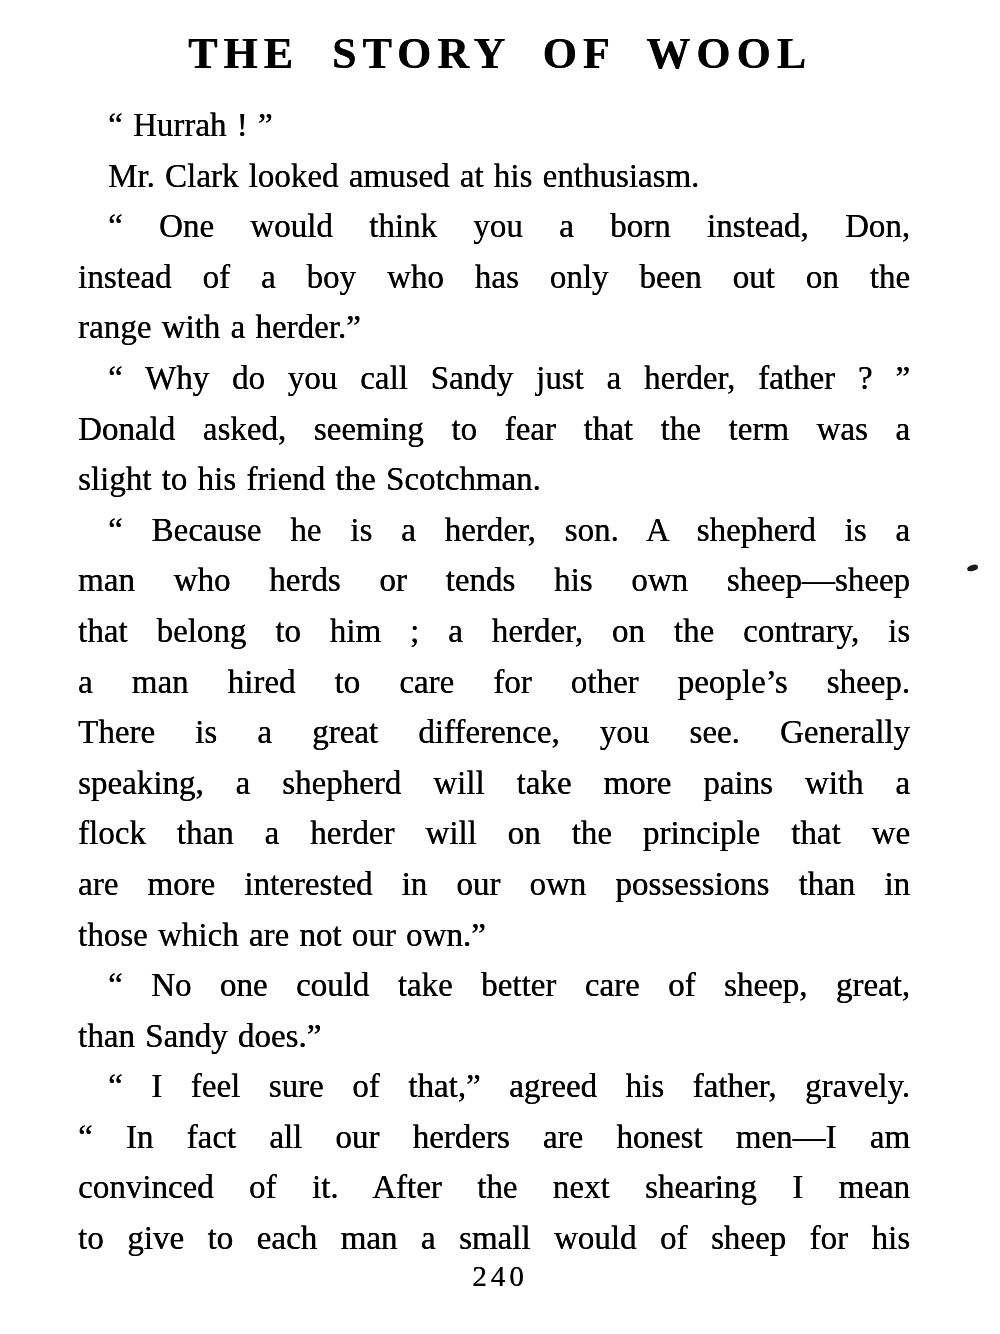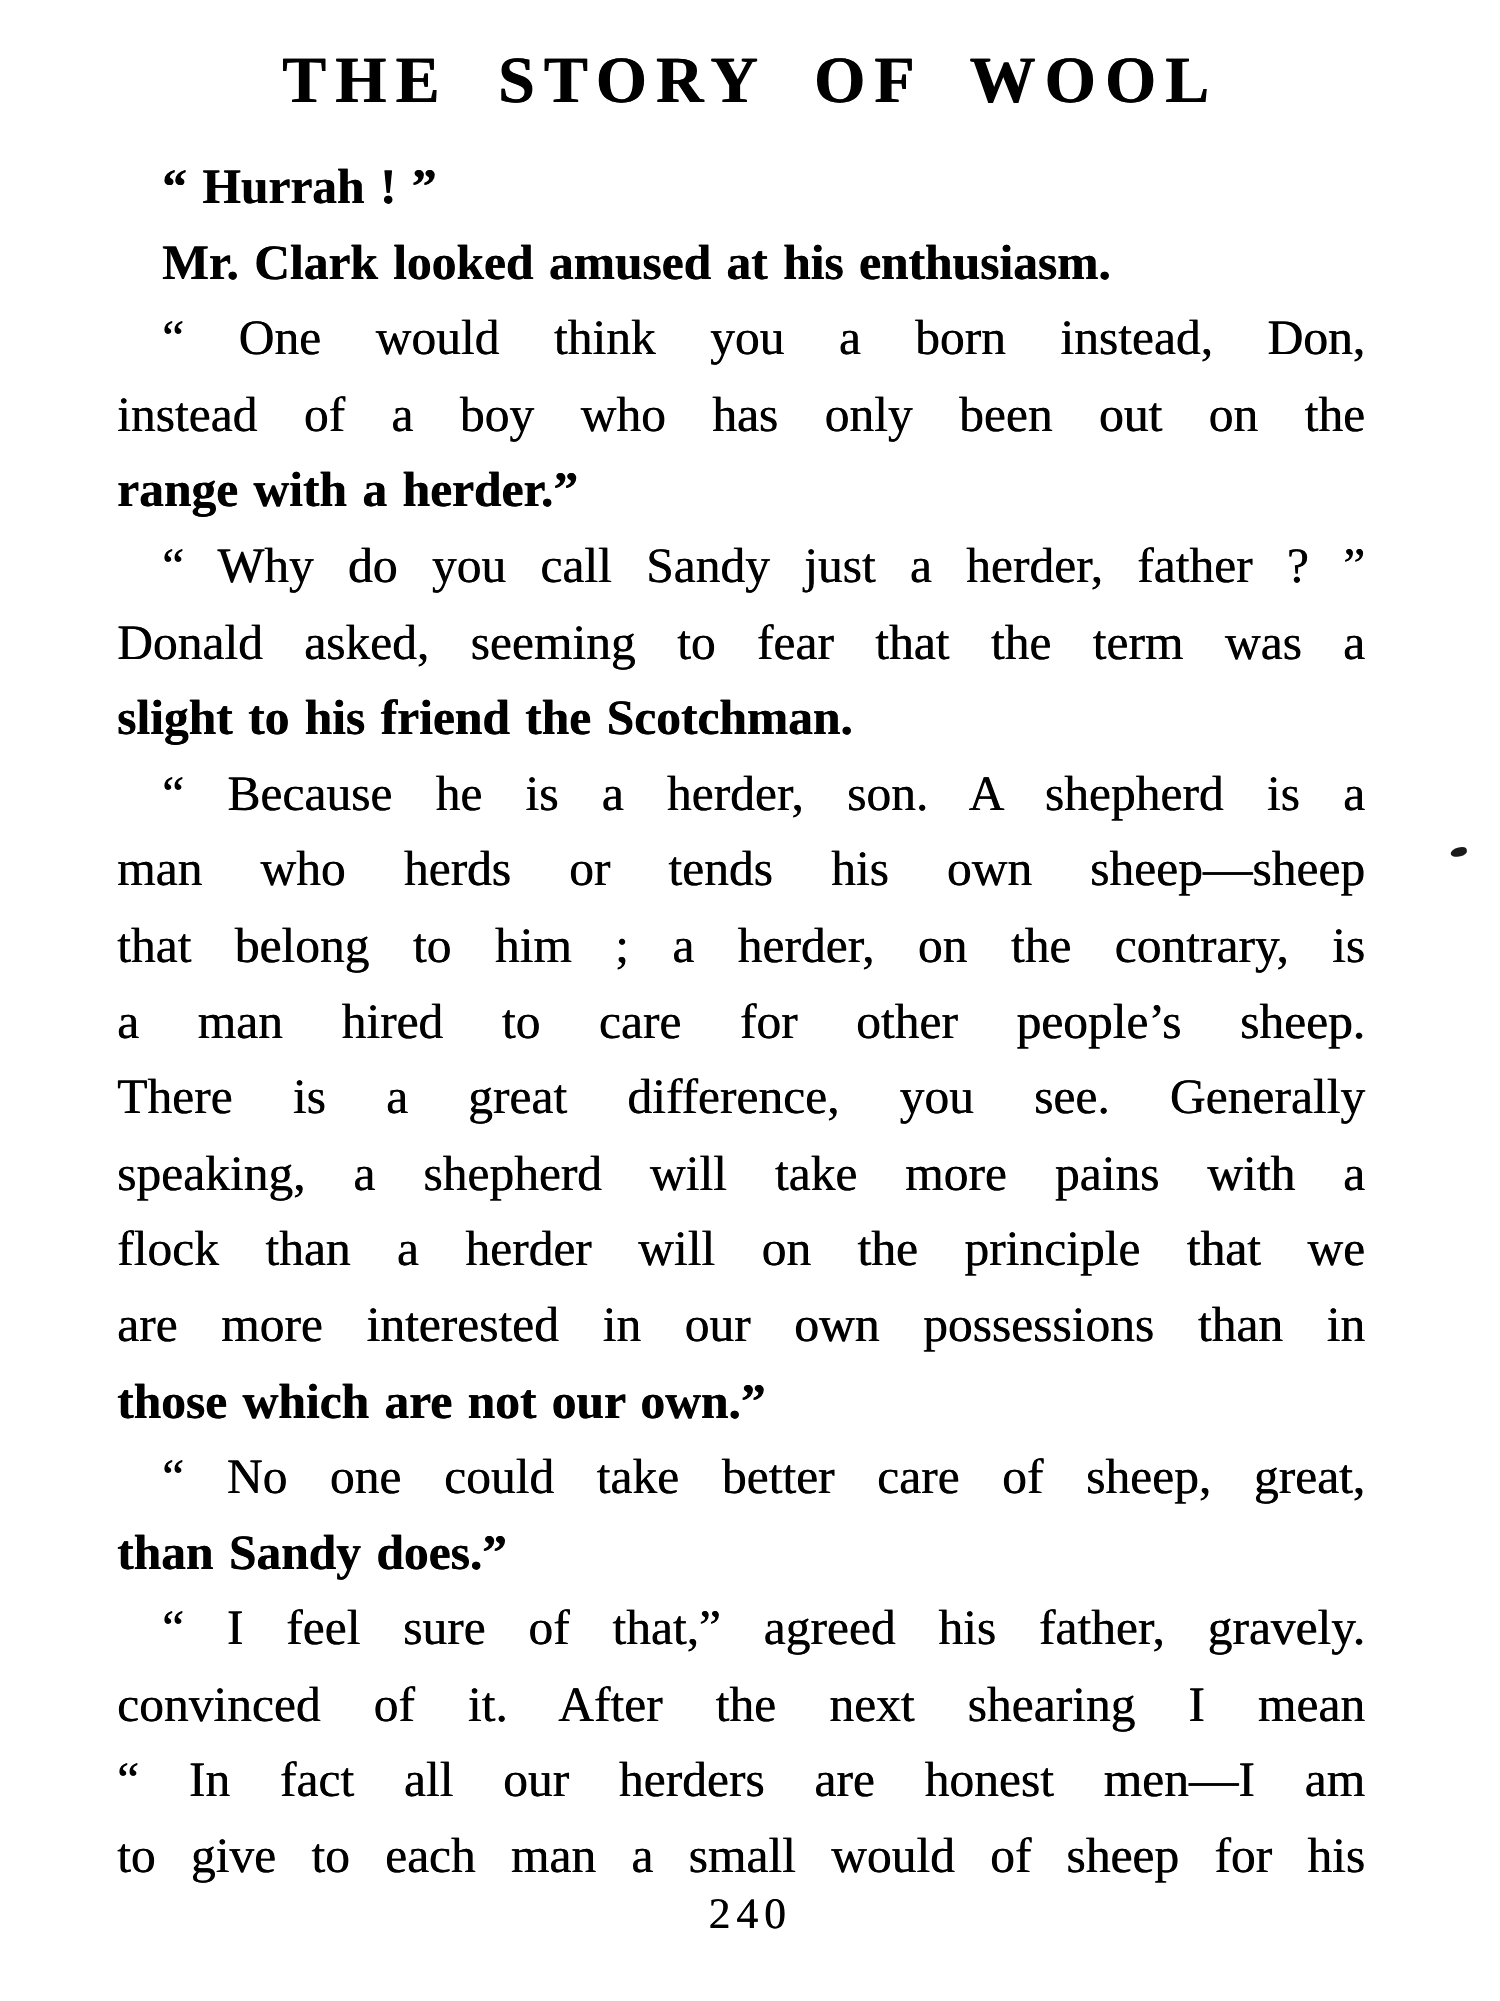--- a/index.html
+++ b/index.html
@@ -43,21 +43,20 @@
     text-align: justify;
     text-align-last: justify;
     word-spacing: 2px;
     white-space: normal;
     overflow: visible;
     text-shadow: 0.35px 0 0 currentColor;
   }
   .line.end {
     text-align: right;
     text-align-last: left;
-    font-weight: bold;
   }
   .line.indent {
     text-indent: 30px;
   }
   .footer {
     position: absolute;
     top: 1260px;
     left: 0;
     width: 100%;
     text-align: center;
@@ -95,19 +94,19 @@
       <p class="line">that belong to him ; a herder, on the contrary, is</p>
       <p class="line">a man hired to care for other people’s sheep.</p>
       <p class="line">There is a great difference, you see.  Generally</p>
       <p class="line">speaking, a shepherd will take more pains with a</p>
       <p class="line">flock than a herder will on the principle that we</p>
       <p class="line">are more interested in our own possessions than in</p>
       <p class="line end">those which are not our own.”</p>
       <p class="line indent">“ No one could take better care of sheep, great,</p>
       <p class="line end">than Sandy does.”</p>
       <p class="line indent">“ I feel sure of that,” agreed his father, gravely.</p>
+      <p class="line">“ In fact all our herders are honest men—I am</p>
       <p class="line">convinced of it.  After the next shearing I mean</p>
-      <p class="line">“ In fact all our herders are honest men—I am</p>
       <p class="line">to give to each man a small would of sheep for his</p>
     </div>
   <div class="speck"></div>
   <div class="footer">240</div>
 </div>
 
 </body></html>

